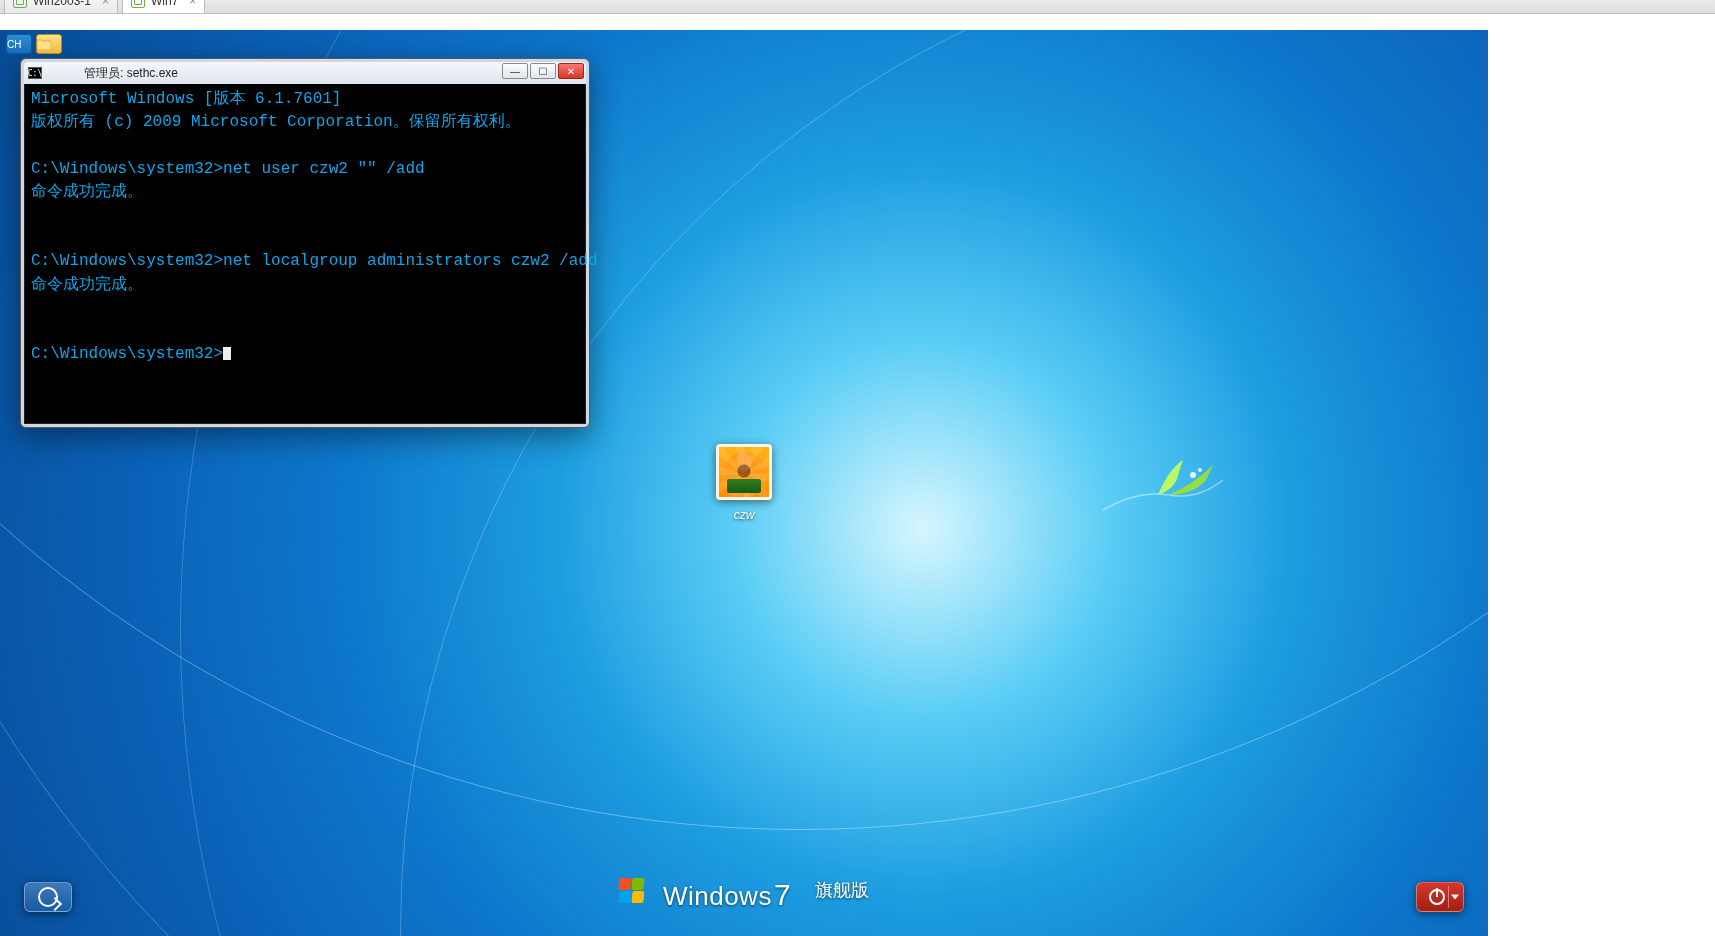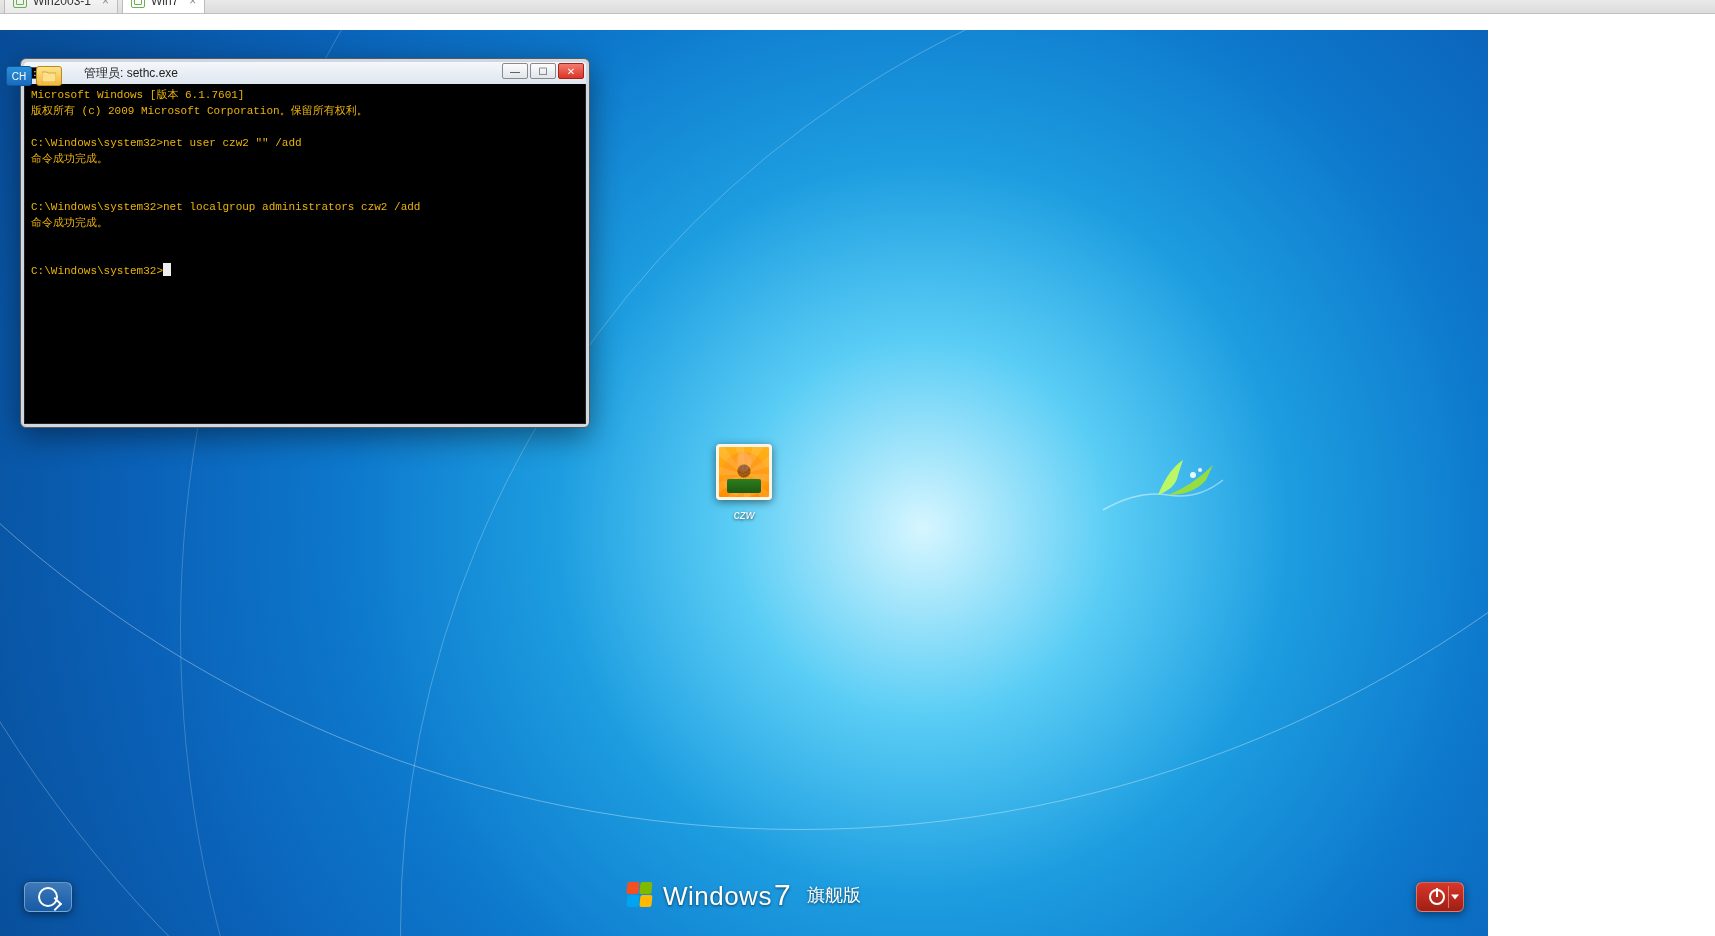--- a/index.html
+++ b/index.html
@@ -47,21 +47,21 @@
   .arc.a2{ width:2600px; height:2600px; left:-200px; top:-1300px; border-color:rgba(255,255,255,0.25);}
   .arc.a3{ width:2400px; height:2400px; left:180px; top:-600px; border-color:rgba(255,255,255,0.2);}
   .arc.a4{ width:2000px; height:2000px; left:400px; top:-100px; border-color:rgba(255,255,255,0.25);}
   .plant { position:absolute; right:260px; top:410px; color:#c8ff5a; opacity:0.9;}
   .plant svg { width:130px; height:90px; }
 
   
   .pinbar { position:absolute; top:4px; left:6px; display:flex; gap:4px; z-index: 500;}
   .pinbtn { width:26px; height:20px; border:1px solid #0b5aa0; border-radius:3px;
     background:linear-gradient(#2a8fd8,#1a6bbd); color:#fff; font-size:10px;
-    display:flex; align-items:center; justify-content:center; cursor:pointer;margin-top:32px;}
+    display:flex; align-items:center; cursor:pointer;}
   .pinbtn.folder { background:linear-gradient(#ffe38a,#f0b93a); border-color:#b88a1f; color:#6b4a00;}
   .pinbtn.folder svg{width:14px;height:12px;}
 
   
   .cmdwin {
     position:absolute; left:20px; top:28px; width:570px;
     border:1px solid #5a5a5a; border-radius:6px;
     box-shadow:0 8px 30px rgba(0,0,0,0.45);
     background:#cfd7e3;
     padding:3px;
@@ -73,22 +73,22 @@
   }
   .cmdwin .titleicon{ width:14px;height:12px;background:#000;border:1px solid #555;
     display:flex;align-items:center;justify-content:center;color:#fff;font-size:8px;font-family:monospace;}
   .cmdwin .titletext{ font-size:12px; color:#222;margin-left:36px; }
   .cmdwin .winbtns{ position:absolute; right:2px; top:1px; display:flex; gap:2px;}
   .cmdwin .wbtn{ width:26px; height:16px; border:1px solid #8a8a8a; border-radius:2px;
     background:linear-gradient(#fdfdfd,#e0e5ea); display:flex;align-items:center;justify-content:center;
     font-size:10px; color:#333; cursor:pointer;}
   .cmdwin .wbtn.close{ background:linear-gradient(#f47a6e,#d9362a); color:#fff; border-color:#a62318;}
   .cmdwin .console{
-    background:#000; color:#eab308; font-family:"Consolas","Courier New",monospace;
-    font-size:11px; line-height:1.45; padding:4px 6px 6px 6px; min-height:340px;
+    background:#000; color:#0ea5e9; font-family:"Consolas","Courier New",monospace;
+    font-size:16px; line-height:1.45; padding:4px 6px 6px 6px; min-height:340px;
     white-space:pre; border:1px solid #222; border-top:none;
   }
   .cursor{ display:inline-block; width:8px; height:13px; background:#eee; vertical-align:-2px;}
 
   
   .usertile{ position:absolute; left:50%; top:50%; transform:translate(-50%,-50%);
     text-align:center; }
   .usertile .pic{
     width:56px; height:56px; border:3px solid rgba(255,255,255,0.9); border-radius:4px;
     background:
@@ -102,21 +102,21 @@
     background:
       radial-gradient(ellipse at 50% 30%, rgba(255,255,255,0.6) 0 6px, transparent 8px),
       repeating-conic-gradient(from 0deg at 50% 55%, #ff6a00 0 18deg, #ffb347 18deg 36deg);
     mix-blend-mode:screen; opacity:0.35;}
   .usertile .pic:after{content:"";position:absolute;left:8px;right:8px;bottom:4px;height:14px;
     background:linear-gradient(#2e7d1f,#1b5a10);border-radius:2px;}
   .usertile .name{ color:#fff; font-size:12px; text-shadow:0 1px 3px rgba(0,0,0,0.7);font-style:italic;}
 
   
   .brand{ position:absolute; left:50%; bottom:24px; transform:translateX(-50%);
-    display:flex; align-items:center; gap:10px; color:#fff; text-shadow:0 1px 3px rgba(0,0,0,0.6);}
+    display:flex; align-items:flex-start; gap:18px; color:#fff; text-shadow:0 1px 3px rgba(0,0,0,0.6);}
   .brand .logo{ width:26px; height:26px; position:relative;}
   .brand .logo span{position:absolute;width:12px;height:12px;border-radius:2px;transform:skewX(-6deg);}
   .brand .logo .r{background:#f25022;left:0;top:0;}
   .brand .logo .g{background:#7fba00;left:13px;top:0;}
   .brand .logo .b{background:#00a4ef;left:0;top:13px;}
   .brand .logo .y{background:#ffb900;left:13px;top:13px;}
   .brand .txt{ font-size:26px; font-weight:400; letter-spacing:0.5px;}
   .brand .txt .seven{ font-weight:300; font-size:30px; margin-left:2px;}
   .brand .edition{ font-size:18px; margin-left:6px;}
 

